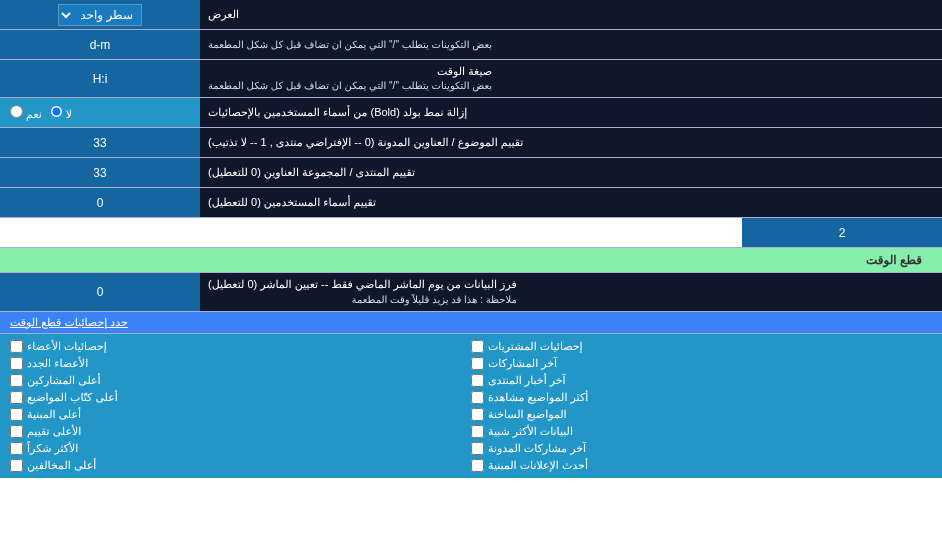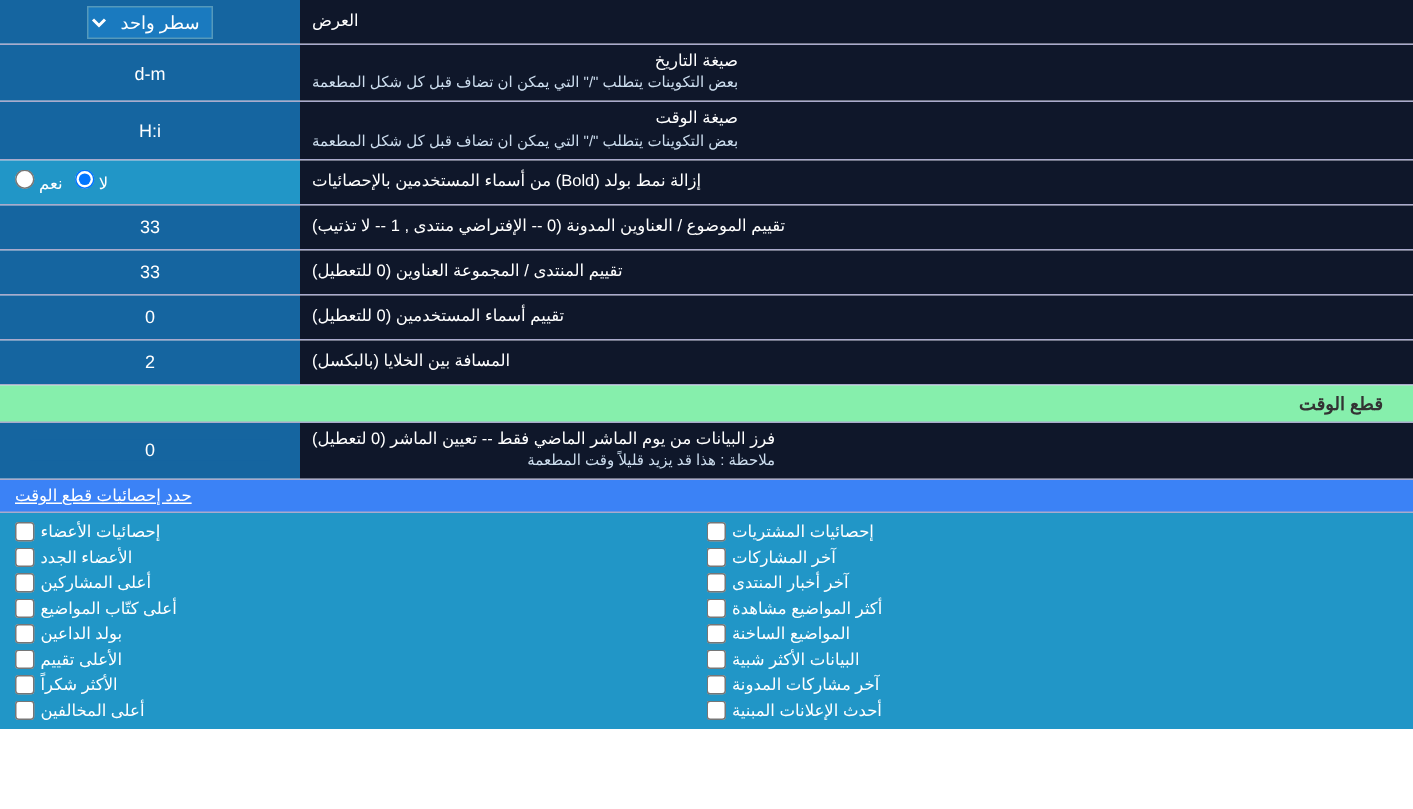--- a/index.html
+++ b/index.html
@@ -128,21 +128,20 @@
       <option>سطر واحد</option>
       <option>سطرين</option>
       <option>ثلاثة أسطر</option>
     </select>
   </div>
 </div>
 
 <div class="row">
   <div class="label-cell">
     <div>
-      <div>صيغة التاريخ</div>
       <div class="sublabel">بعض التكوينات يتطلب "/" التي يمكن ان تضاف قبل كل شكل المطعمة</div>
     </div>
   </div>
   <div class="input-cell">
     <input type="text" value="d-m" style="">
   </div>
 </div>
 
 <div class="row">
   <div class="label-cell">
@@ -193,23 +192,20 @@
 <div class="row">
   <div class="label-cell">
     <span>تقييم أسماء المستخدمين (0 للتعطيل)</span>
   </div>
   <div class="input-cell">
     <input type="text" value="0" style="">
   </div>
 </div>
 
 <div class="row">
-  <div class="label-cell">
-    <span>المسافة بين الخلايا (بالبكسل)</span>
-  </div>
   <div class="input-cell">
     <input type="text" value="2" style="">
   </div>
 </div>
 
 <div class="time-cut-header">
   <span>قطع الوقت</span>
 </div>
 
 <div class="row">
@@ -276,21 +272,21 @@
     </div>
     <div class="check-item">
       <span>أعلى المشاركين</span>
       <input type="checkbox" style="">
     </div>
     <div class="check-item">
       <span>أعلى كتّاب المواضيع</span>
       <input type="checkbox" style="">
     </div>
     <div class="check-item">
-      <span>بولد الداعين</span>
+      <span>أعلى المبنية</span>
       <input type="checkbox" style="">
     </div>
     <div class="check-item">
       <span>الأعلى تقييم</span>
       <input type="checkbox" style="">
     </div>
     <div class="check-item">
       <span>الأكثر شكراً</span>
       <input type="checkbox" style="">
     </div>

